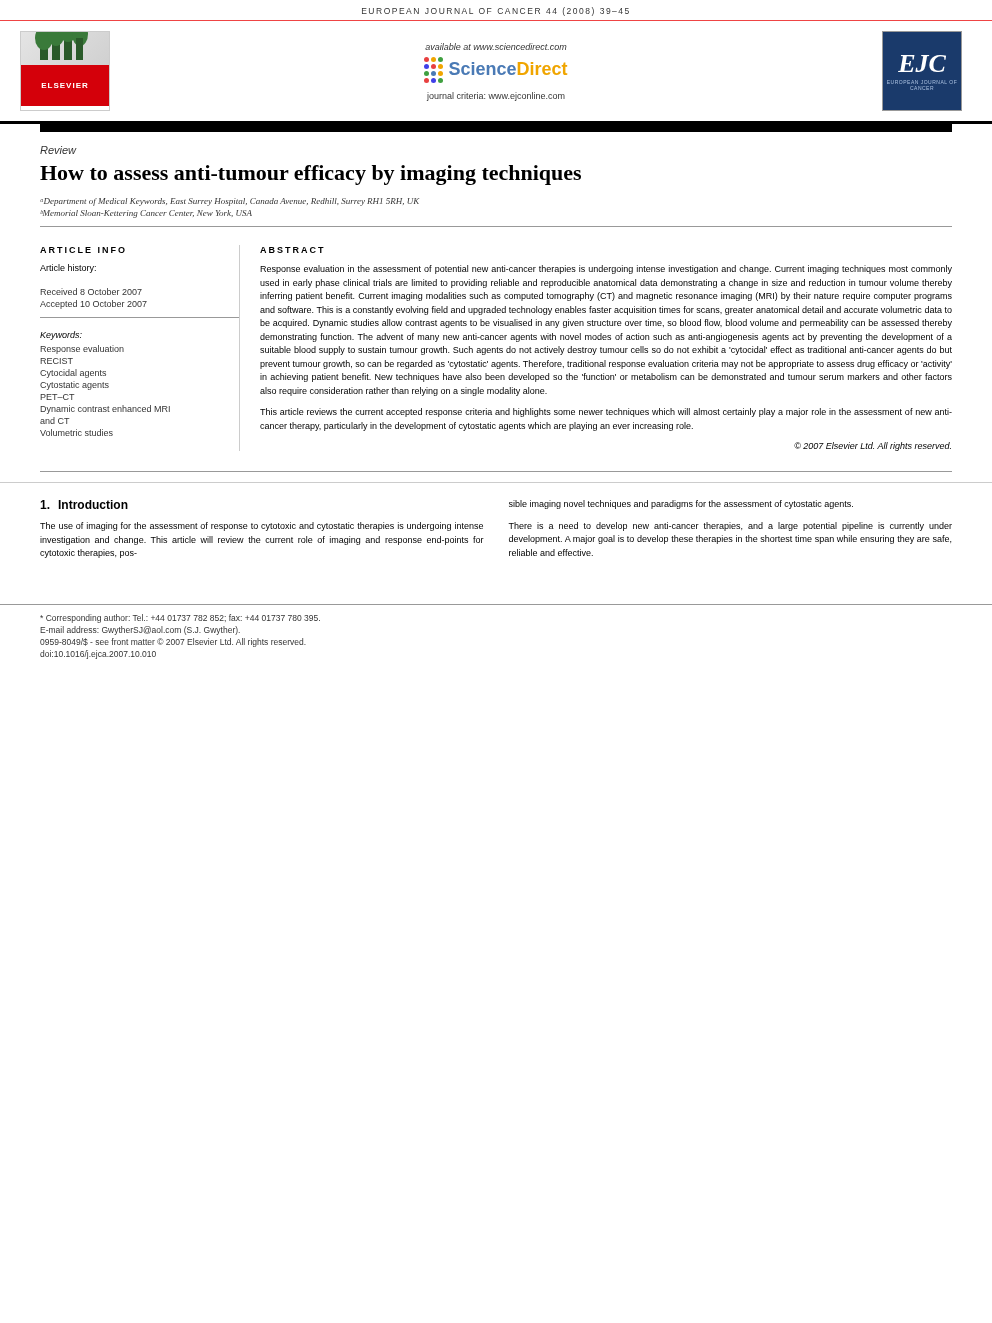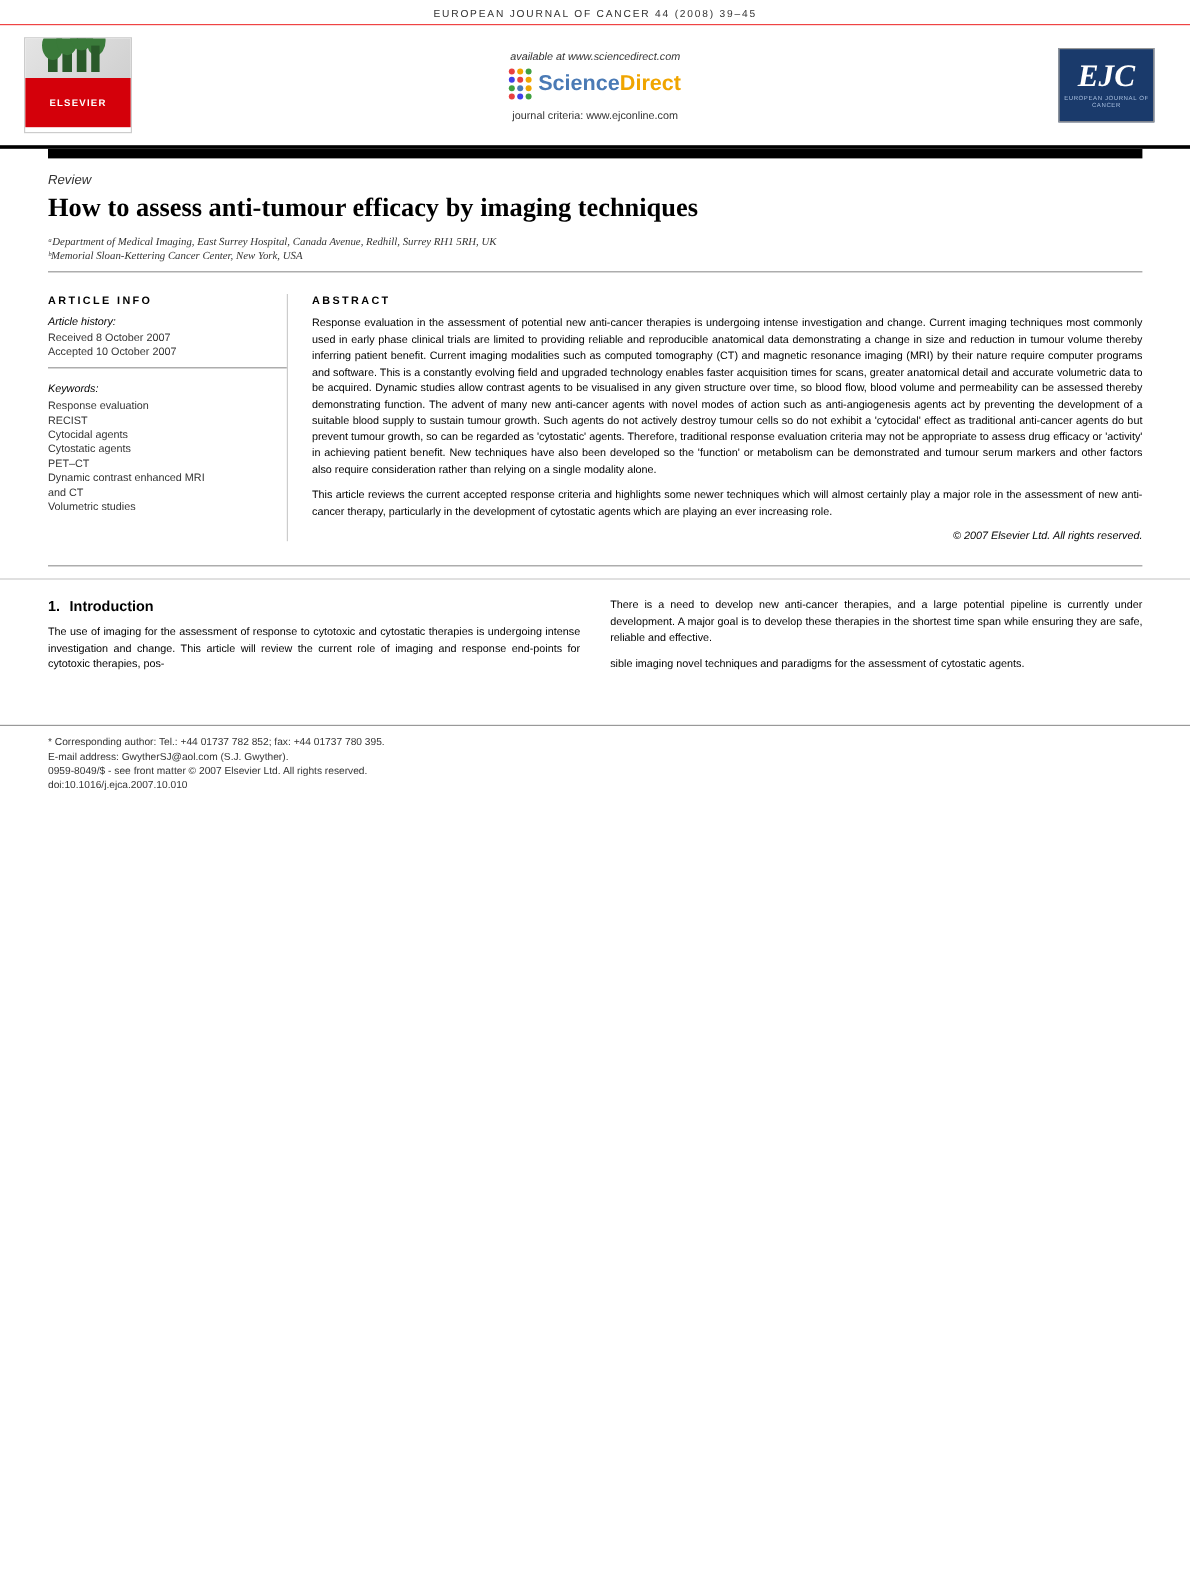--- a/index.html
+++ b/index.html
@@ -193,23 +193,22 @@
       font-family: Arial, sans-serif;
       letter-spacing: 2px;
       color: #000;
       font-weight: bold;
       margin-bottom: 8px;
     }
 
     .article-info-section h3 {
       font-size: 9px;
       font-family: Arial, sans-serif;
-      font-style: italic;
       font-weight: normal;
-      margin-bottom: 3px;
+      margin-bottom: 14px;
     }
 
     .article-info-section p {
       font-size: 9px;
       font-family: Arial, sans-serif;
       color: #333;
       margin-bottom: 2px;
     }
 
     .keywords-section {
@@ -309,21 +308,21 @@
     }
 
     
     .ejc-inner {
       display: flex;
       flex-direction: column;
       align-items: center;
       justify-content: center;
       background: #1a3a6b;
       width: 80px;
-      height: 62px;
+      height: 80px;
       border: 1px solid #999;
     }
 
     .ejc-letters {
       font-size: 26px;
       font-weight: bold;
       font-style: italic;
       color: white;
       font-family: 'Times New Roman', serif;
       line-height: 1;
@@ -418,21 +417,21 @@
     <div class="ejc-letters">EJC</div>
     <div class="ejc-subtitle">EUROPEAN JOURNAL OF CANCER</div>
   </div>
 </div>
 
 <div class="black-bar"></div>
 
 <div class="review-section">
   <div class="review-label">Review</div>
   <div class="main-title">How to assess anti-tumour efficacy by imaging techniques</div>
-  <div class="affiliations">ᵃDepartment of Medical Imaging, East Surrey Hospital, Canada Avenue, Redhill, Surrey RH1 5RH, UK</div>
+  <div class="affiliations">ᵃDepartment of Medical Keywords, East Surrey Hospital, Canada Avenue, Redhill, Surrey RH1 5RH, UK</div>
   <div class="affiliations">ᵇMemorial Sloan-Kettering Cancer Center, New York, USA</div>
 </div>
 
 <hr class="divider" style="margin: 8px 40px;">
 
 <div class="two-col">
 
   <div class="left-col">
     <div class="col-header">ARTICLE INFO</div>
 
@@ -472,22 +471,22 @@
 
     <div class="content-left">
       <div class="section-heading">
         <span class="section-number">1.</span>
         <span>Introduction</span>
       </div>
       <div class="section-text-content">The use of imaging for the assessment of response to cytotoxic and cytostatic therapies is undergoing intense investigation and change. This article will review the current role of imaging and response end-points for cytotoxic therapies, pos-</div>
     </div>
 
     <div class="content-right">
+      <div class="section-text-content">sible imaging novel techniques and paradigms for the assessment of cytostatic agents.</div>
       <div class="section-text-content">There is a need to develop new anti-cancer therapies, and a large potential pipeline is currently under development. A major goal is to develop these therapies in the shortest time span while ensuring they are safe, reliable and effective.</div>
-      <div class="section-text-content">sible imaging novel techniques and paradigms for the assessment of cytostatic agents.</div>
     </div>
 
   </div>
 </div>
 
 <div class="footer">
   <div class="footer-note">* Corresponding author: Tel.: +44 01737 782 852; fax: +44 01737 780 395.</div>
   <div class="footer-note">E-mail address: GwytherSJ@aol.com (S.J. Gwyther).</div>
   <div class="footer-copyright">0959-8049/$ - see front matter © 2007 Elsevier Ltd. All rights reserved.</div>
   <div class="footer-copyright">doi:10.1016/j.ejca.2007.10.010</div>

